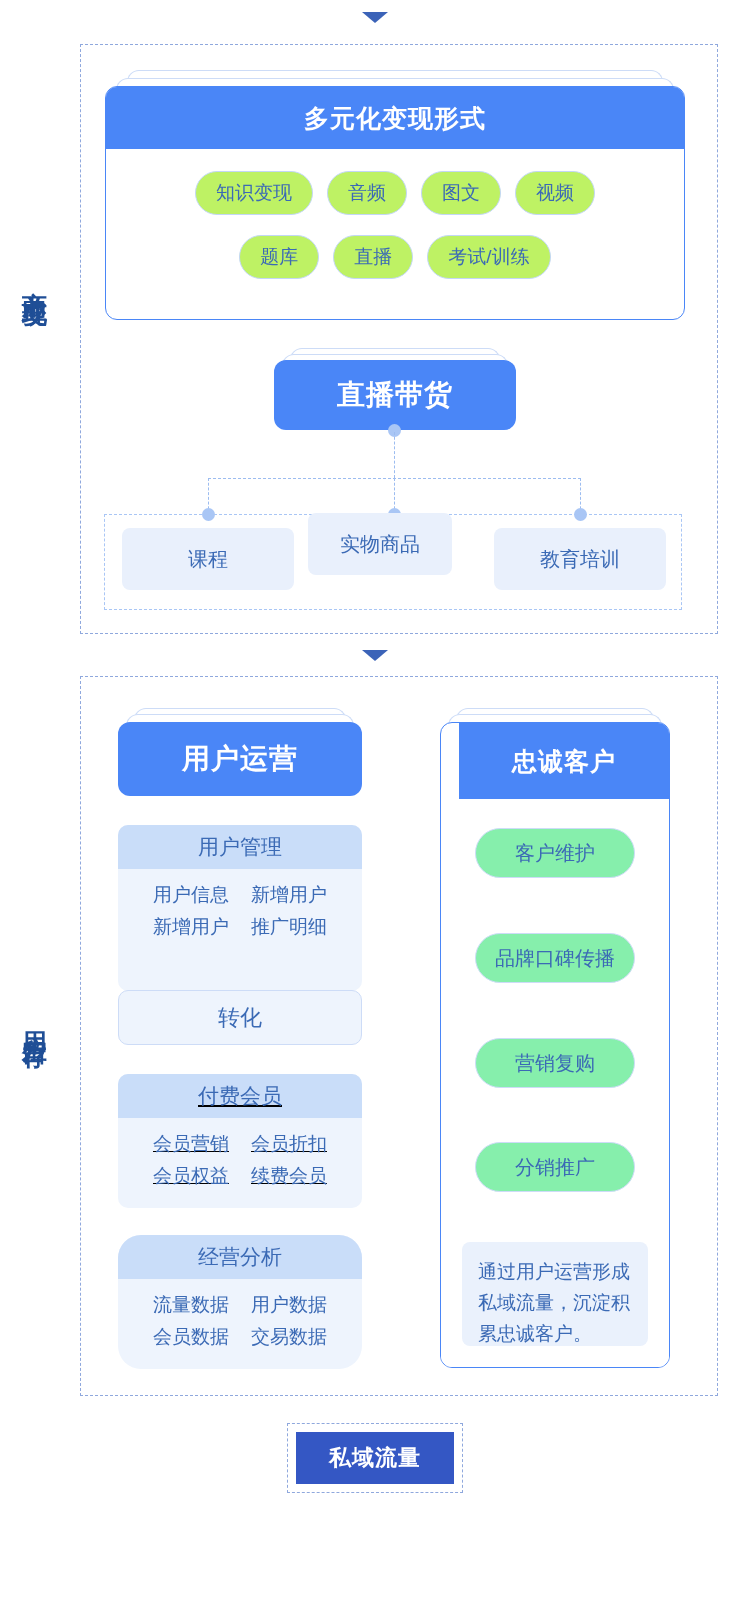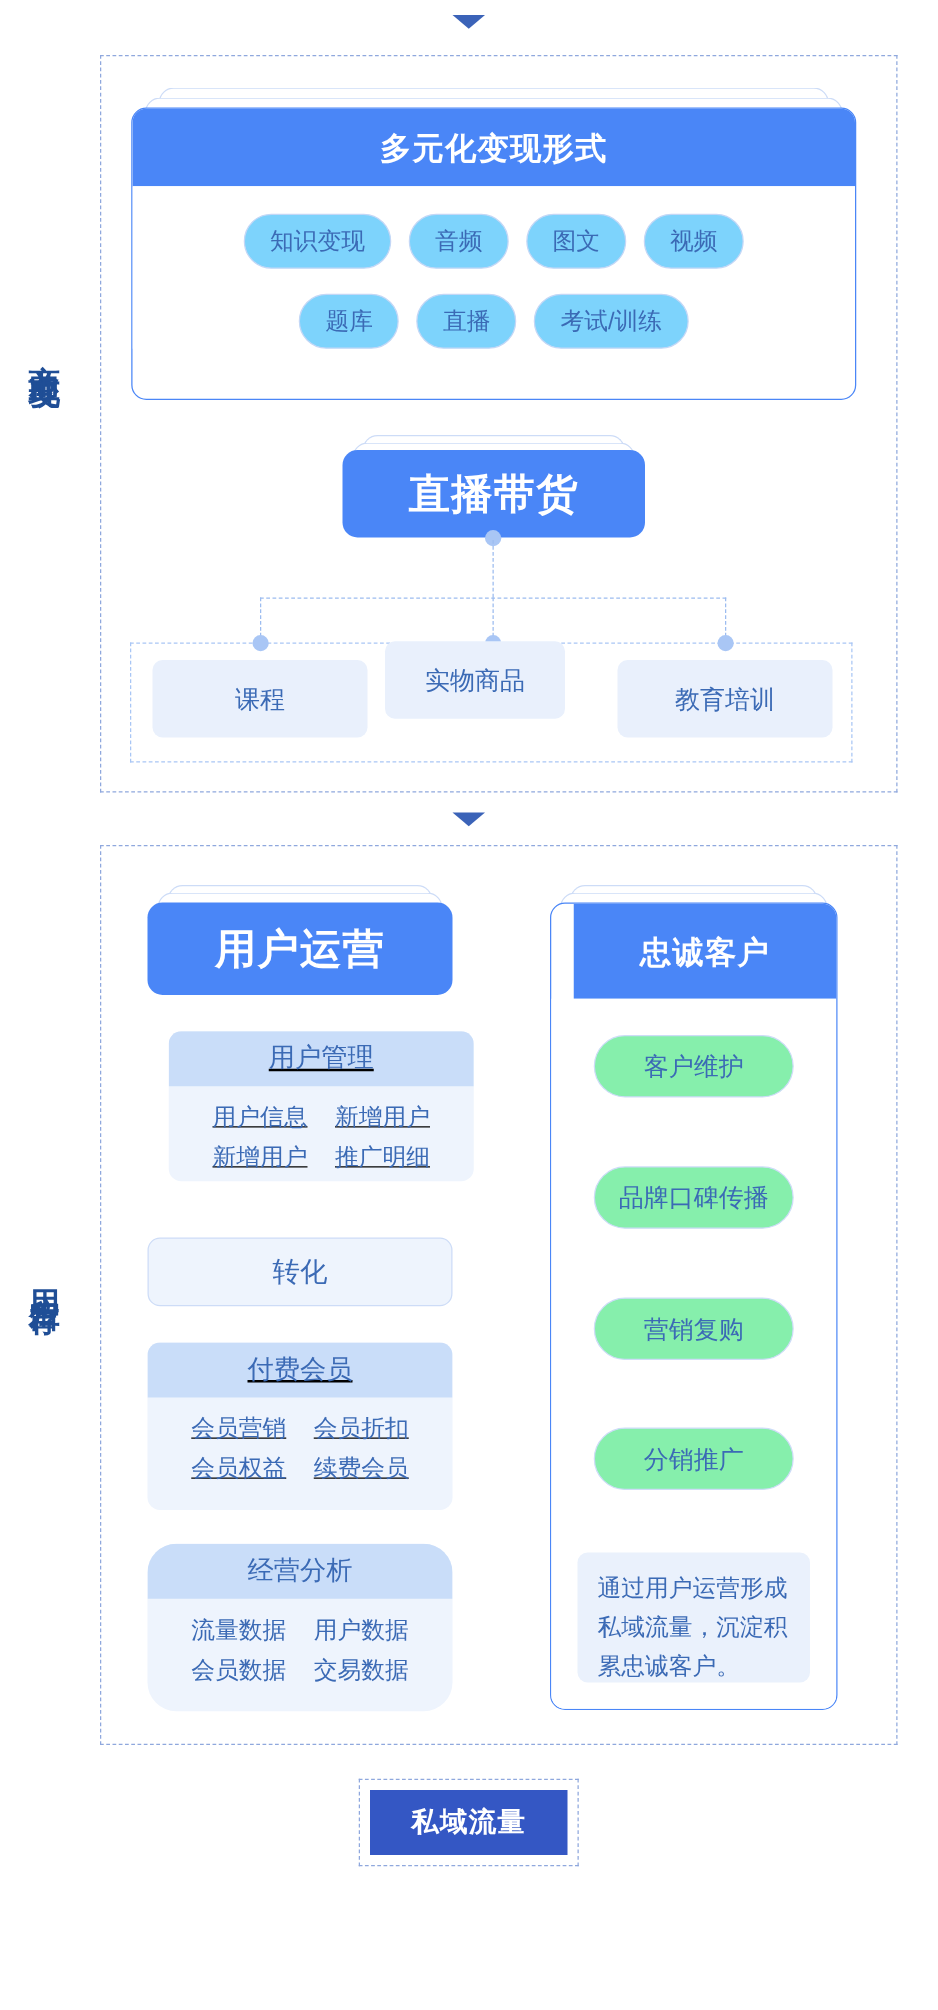--- a/index.html
+++ b/index.html
@@ -84,38 +84,38 @@
 
   
   .solid-card {
     position: absolute;
     background: #4a86f7;
     color: #ffffff;
     border-radius: 12px;
     display: flex;
     align-items: center;
     justify-content: center;
-    font-size: 33px;
+    font-size: 28px;
     font-weight: 700;
     letter-spacing: 1px;
     box-sizing: border-box;
   }
 
   
   .chip {
     display: inline-flex;
     align-items: center;
     justify-content: center;
     border: 1px solid #c3d7f6;
     border-radius: 999px;
     color: #3b6ab5;
     font-size: 19px;
     height: 44px;
     padding: 0 20px;
-    background: #7dd3fc;
+    background: #bef264;
     box-sizing: border-box;
     white-space: nowrap;
   }
   .chip-row {
     display: flex;
     gap: 14px;
     justify-content: center;
   }
 
   
@@ -299,21 +299,21 @@
 <div class="section-box" style="left:80px; top:676px; width:638px; height:720px;"></div>
 
 <div class="side-label" style="left:22px; top:1012px;">用户留存</div>
 
 <div class="stack-wrap" style="left:118px; top:708px; width:244px; height:88px;padding-left:25px;">
   <div class="stack-layer" style="left:16px; top:0px; width:212px; height:16px;"></div>
   <div class="stack-layer" style="left:8px; top:6px; width:228px; height:16px;"></div>
   <div class="solid-card" style="left:0px; top:14px; width:244px; height:74px;">用户运营</div>
 </div>
 
-<div class="subcard" style="left:135px; top:825px; width:244px; height:120px;text-decoration:underline;">
+<div class="subcard" style="left:118px; top:825px; width:244px; height:166px;">
   <div class="subcard-head">用户管理</div>
   <div class="subcard-body">
     <div class="kv-row">
       <span>用户信息</span>
       <span>新增用户</span>
     </div>
     <div class="kv-row">
       <span>新增用户</span>
       <span>推广明细</span>
     </div>

